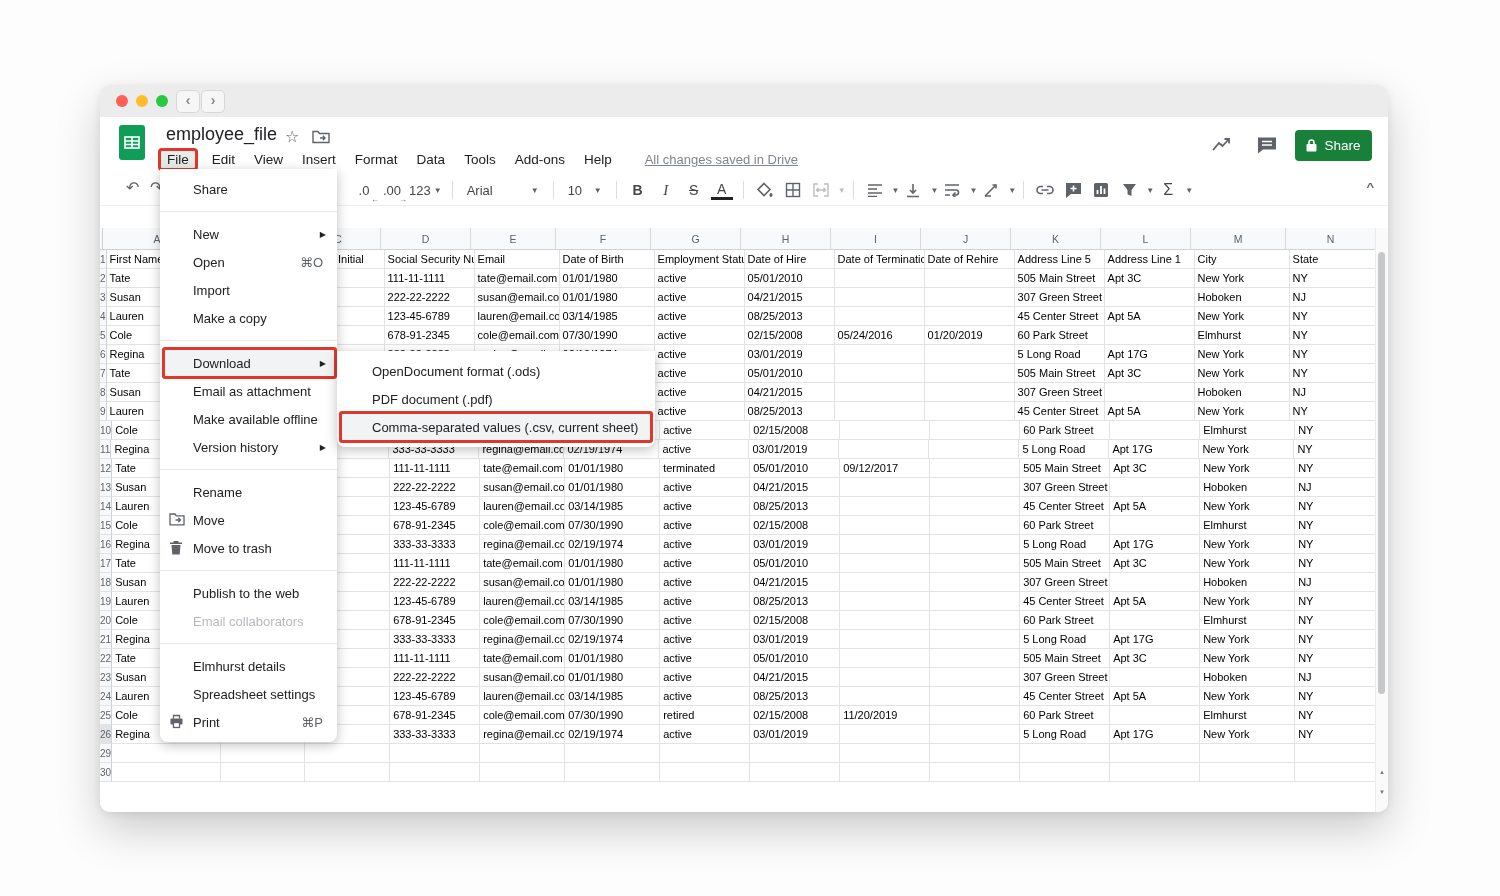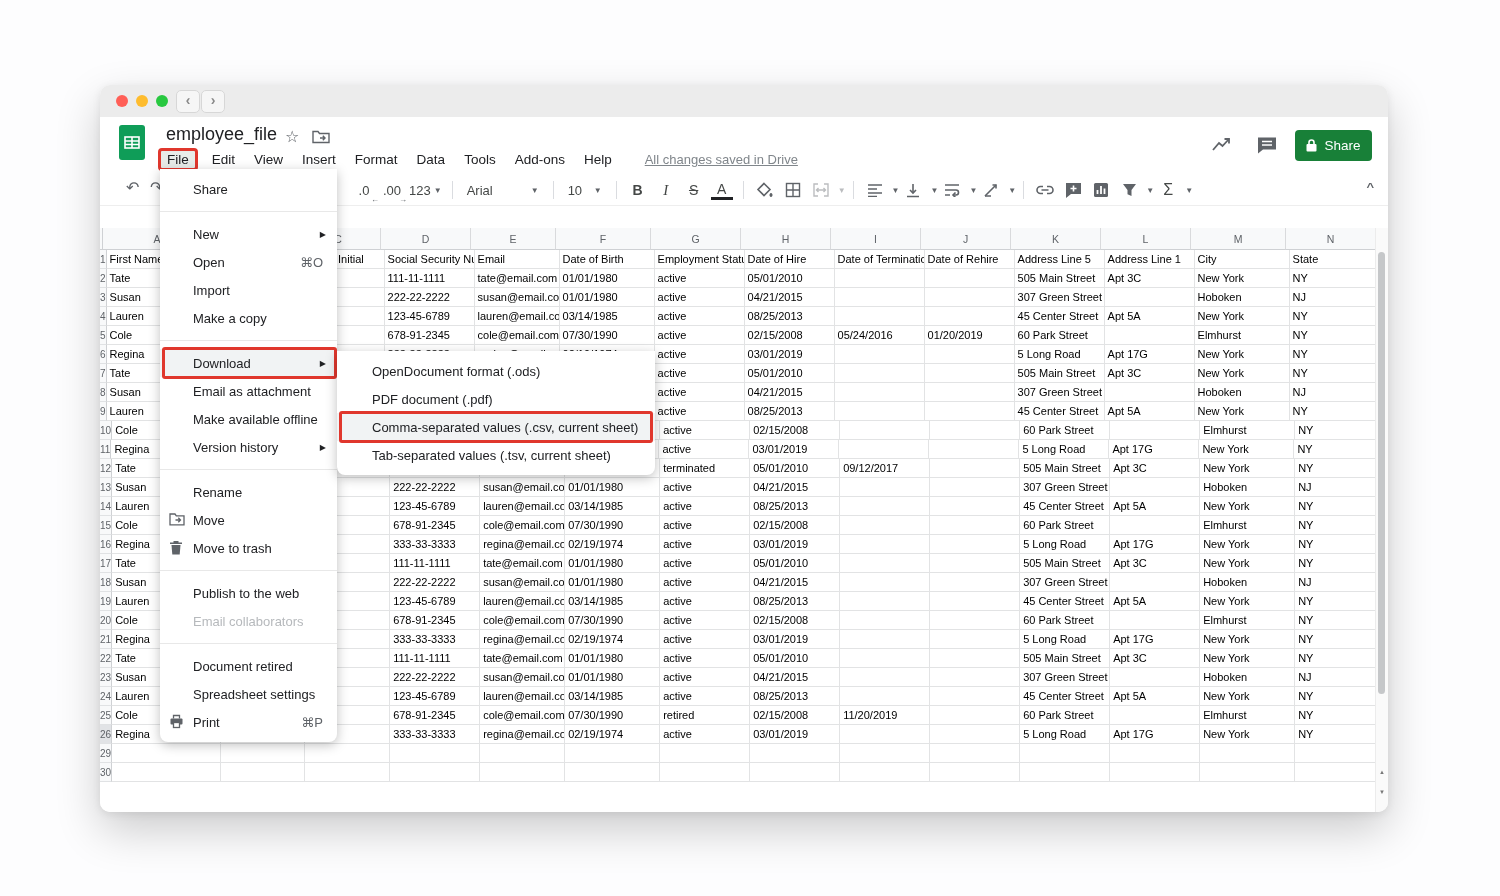--- a/index.html
+++ b/index.html
@@ -815,21 +815,21 @@
       </div>
       <div class="menu-divider"></div>
       <div class="menu-item">
         <span>Publish to the web</span>
       </div>
       <div class="menu-item disabled">
         <span>Email collaborators</span>
       </div>
       <div class="menu-divider"></div>
       <div class="menu-item">
-        <span>Document retired</span>
+        <span>Elmhurst details</span>
       </div>
       <div class="menu-item">
         <span>Spreadsheet settings</span>
       </div>
       <div class="menu-item">
         <span class="mi-icon">
           <svg width="15" height="15" viewBox="0 0 15 15" fill="none" stroke="#5f6368" stroke-width="1.3">
             <path d="M4.5 4.5v-3h6v3"></path>
             <rect x="1.5" y="4.5" width="12" height="6" rx="1" fill="#5f6368" stroke="none"></rect>
             <rect x="4.5" y="8.5" width="6" height="5" fill="#fff" stroke="#5f6368"></rect>
@@ -844,18 +844,15 @@
       <div class="menu-item">
         <span>OpenDocument format (.ods)</span>
       </div>
       <div class="menu-item">
         <span>PDF document (.pdf)</span>
       </div>
       <div class="menu-item hl">
         <span>Comma-separated values (.csv, current sheet)</span>
         <div class="red-frame"></div>
       </div>
-      <div class="menu-item">
-        <span>Tab-separated values (.tsv, current sheet)</span>
-      </div>
     </div>
 
 </div>
 
 </body></html>

